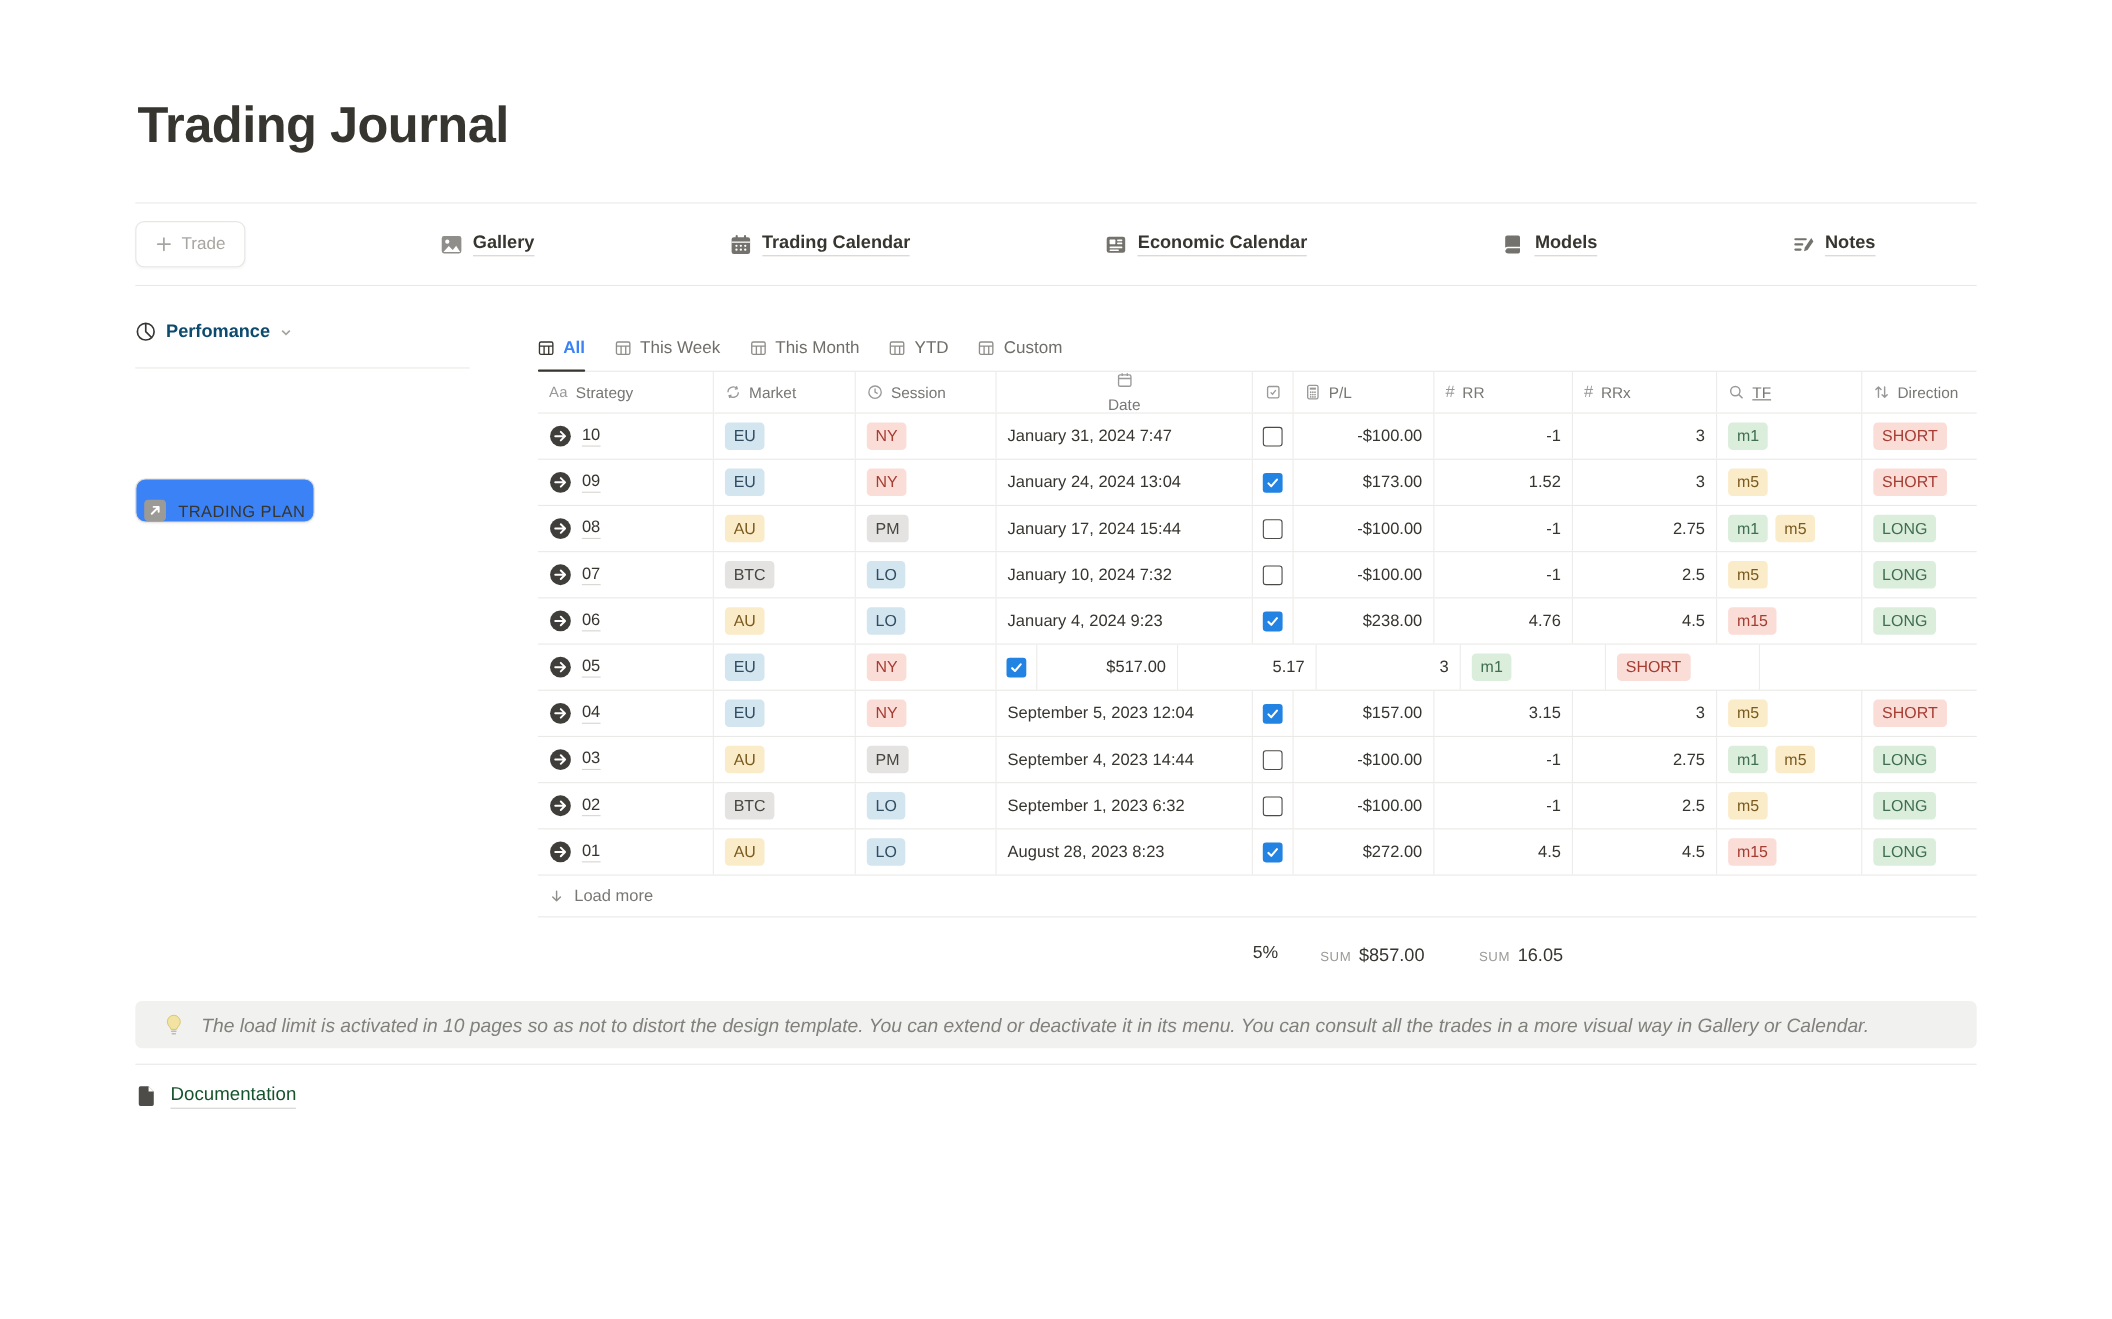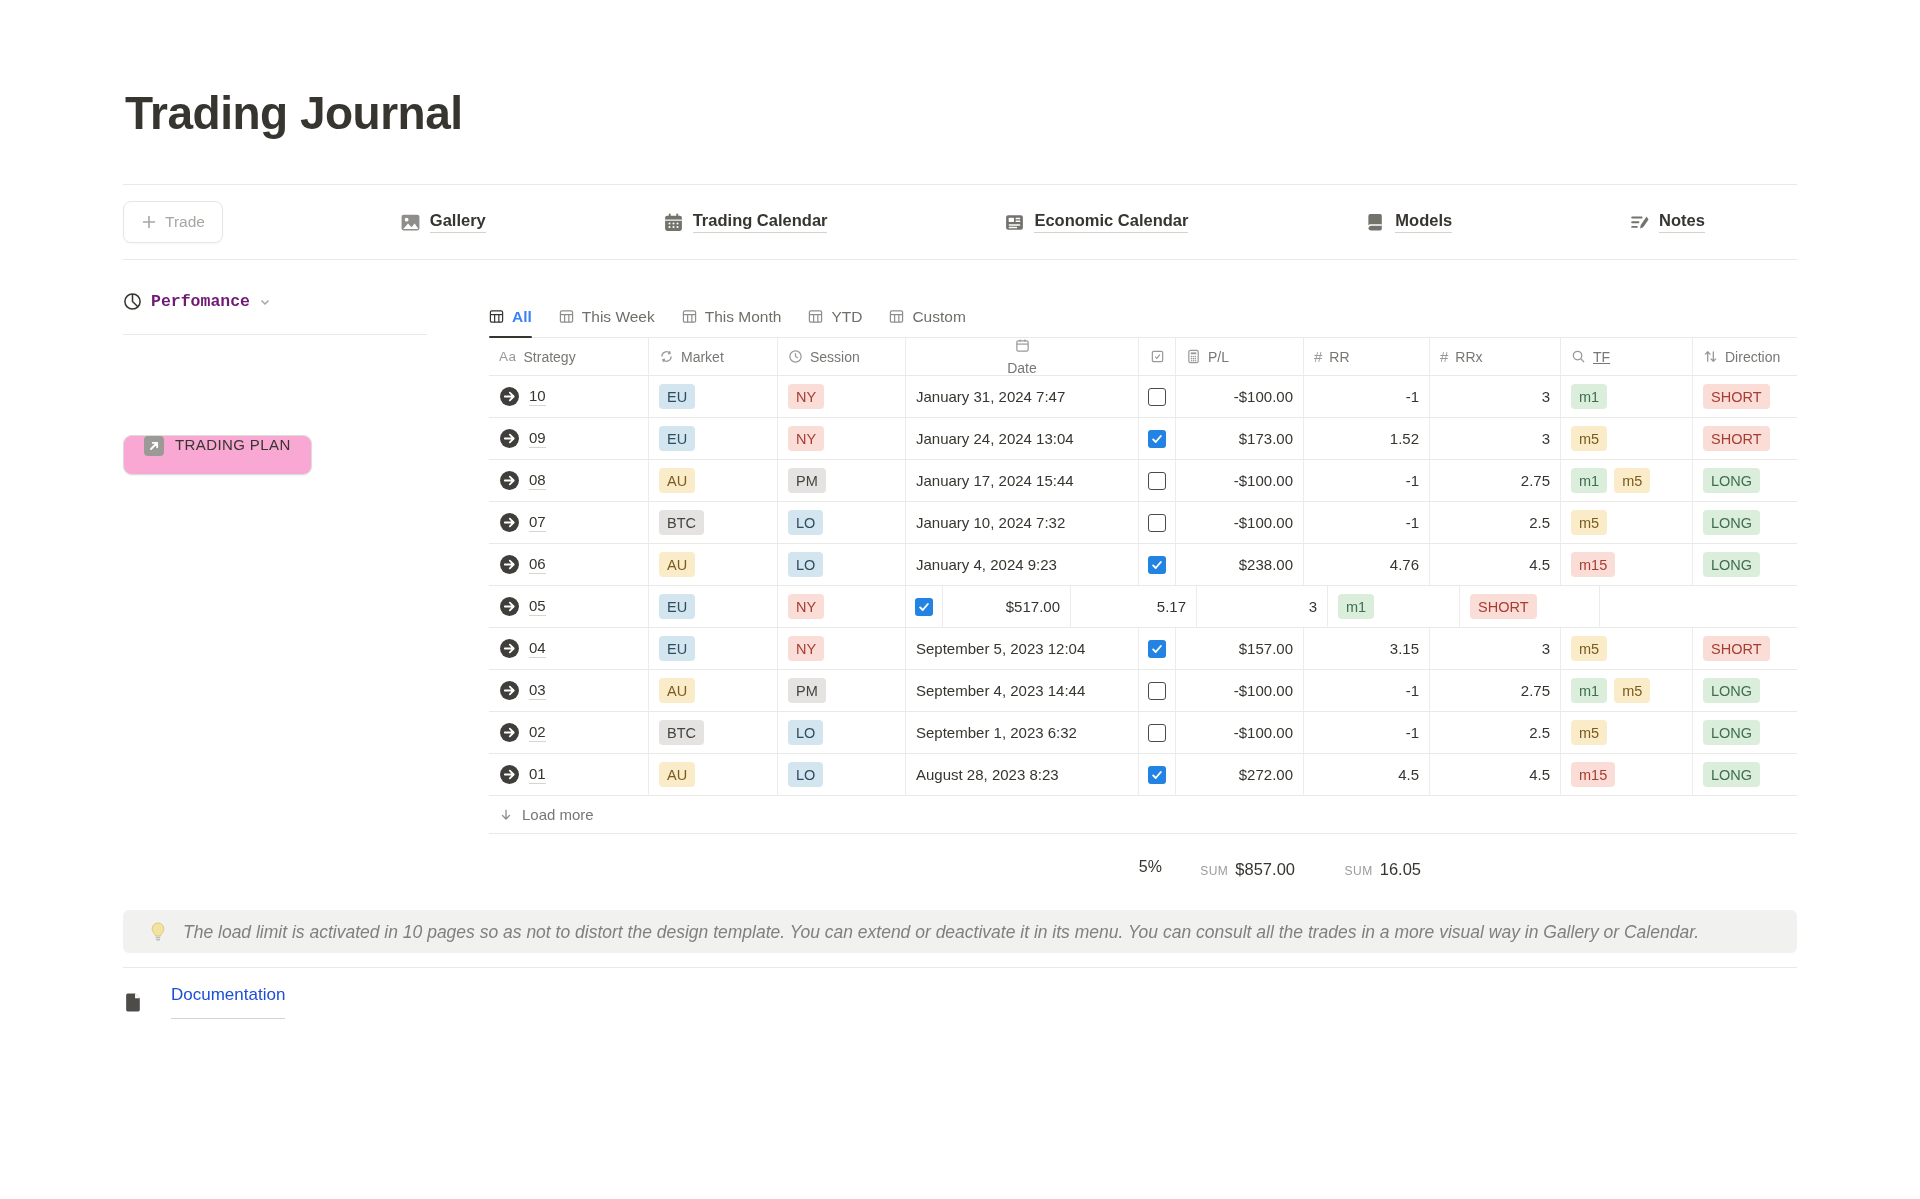--- a/index.html
+++ b/index.html
@@ -19,31 +19,31 @@
                font-family:inherit; cursor:pointer; }
   .nav-link { display:inline-flex; align-items:center; gap:9px; cursor:pointer; }
   .nav-label { font-size:16.5px; font-weight:600; color:#37352F;
                border-bottom:1px solid #D4D2CD; padding-bottom:2px; }
   .ic { display:inline-flex; align-items:center; justify-content:center; flex:none; }
 
   
   .content { display:flex; margin-top:22px; align-items:flex-start; }
   .sidebar { width:304px; margin-right:62px; flex:none; }
   .view-toggle { display:flex; align-items:center; gap:9px; height:39px; cursor:pointer; }
-  .vt-label { font-size:16.5px; font-weight:600; color:#701a75;font-family:Liberation Mono, monospace; }
+  .vt-label { font-size:16.5px; font-weight:600; color:#0c4a6e; }
   .side-divider { height:1px; background:#E9E9E7; margin-top:13px; }
 
   .donut-wrap { position:relative; width:190px; height:190px; margin:118px auto 0 auto; }
   .donut-center { position:absolute; inset:0; display:flex; flex-direction:column;
                   align-items:center; justify-content:center; }
   .donut-value { font-size:35px; font-weight:700; color:#232323; letter-spacing:-0.5px; }
   .donut-label { font-size:15px; color:#8A8984; margin-top:6px; }
 
-  .plan-btn { display:inline-flex; align-items:flex-start; gap:11px; height:40px; padding:0 20px;
-              margin-top:100px; background:#f9a8d4; border:1px solid #DDDCD9; border-radius:9px;
+  .plan-btn { display:inline-flex; align-items:flex-end; gap:11px; height:40px; padding:0 7px;
+              margin-top:100px; background:#3b82f6; border:1px solid #DDDCD9; border-radius:9px;
               box-shadow:0 1px 2px rgba(0,0,0,0.05); font-size:15px; letter-spacing:0.4px;
               color:#37352F; font-family:inherit; cursor:pointer; }
 
   
   .table-area { width:1308px; overflow:hidden; }
   .tabs { display:flex; gap:27px; margin-top:16px; border-bottom:1px solid #E9E9E7; height:40px; }
   .tab { position:relative; display:flex; align-items:center; gap:8px; font-size:15.5px;
          color:#6F6E69; cursor:pointer; padding-bottom:2px; }
   .tab .tab-ic { color:#8F8E8A; display:inline-flex; }
   .tab.active { color:#3b82f6; font-weight:600; }
@@ -95,21 +95,21 @@
   .sum-label { font-size:12px; color:#9B9A97; letter-spacing:0.5px; }
   .sum-val { font-size:16.5px; color:#37352F; }
 
   
   .callout { display:flex; gap:14px; margin-top:30px; background:#F1F1EF; border-radius:6px;
              padding:8px 24px; width:1674px; }
   .callout-text { font-size:17.5px; font-style:italic; color:#81807C; line-height:1.5; padding-top:1px; }
 
   .bottom-divider { margin-top:14px; }
   .doc-link { display:flex; align-items:center; gap:11px; margin-top:17px; cursor:pointer; }
-  .doc-label { font-size:17px; color:#1d4ed8; border-bottom:1px solid #D4D2CD; padding-bottom:13px;margin-left:16px; }
+  .doc-label { font-size:17px; color:#14532d; border-bottom:1px solid #D4D2CD; padding-bottom:2px; }
 </style>
 </head>
 <body>
 
 <div class="page">
 
   <h1 class="title">Trading Journal</h1>
   <div class="h-divider"></div>
 
   <div class="nav-row">

